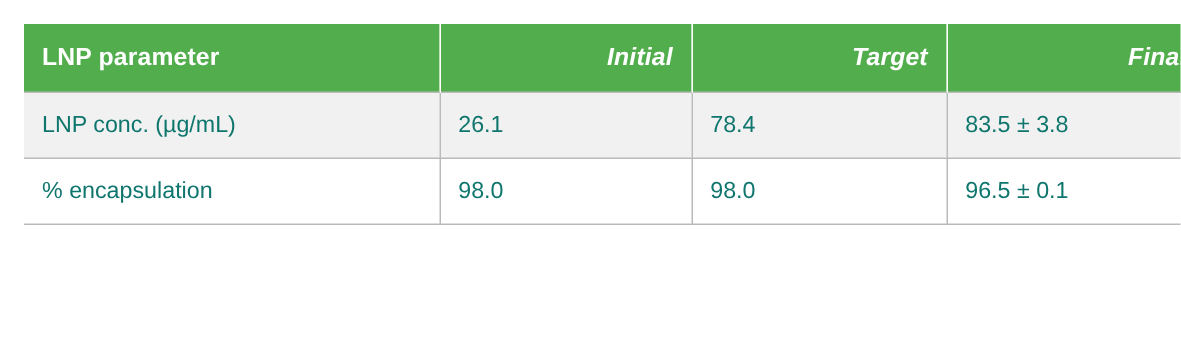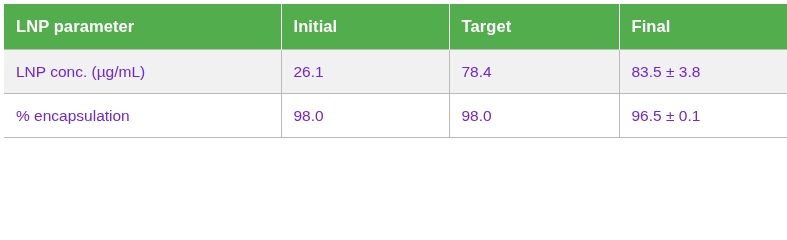--- a/index.html
+++ b/index.html
@@ -10,21 +10,21 @@
   body {
     width: 787px;
     height: 224px;
     overflow: hidden;
     font-family: "Liberation Sans", sans-serif;
     -webkit-font-smoothing: antialiased;
   }
   .table-wrap {
     width: 764px;
     box-sizing: border-box;
-    padding: 4px;
+    padding: 16px;
   }
   table.lnp-table {
     width: 787px;
     border-collapse: collapse;
     table-layout: fixed;
     font-size: 15.5px;
   }
   table.lnp-table col.c-param  { width: 277px; }
   table.lnp-table col.c-initial{ width: 168px; }
   table.lnp-table col.c-target { width: 170px; }
@@ -37,28 +37,28 @@
     font-size: 16.5px;
     height: 45px;
     line-height: 45px;
     padding: 0 12px;
     box-sizing: border-box;
     border-right: 1px solid #ffffff;
     letter-spacing: 0.1px;
   }
   thead th:last-child { border-right: none; }
   thead th.th-param  { text-align: left; }
-  thead th.th-num    { text-align: left; }
+  thead th.th-num    { text-align: right; font-style: italic; }
 
   tbody td {
     height: 43px;
     line-height: 43px;
     padding: 0 12px;
     box-sizing: border-box;
-    color: #6d28d9;
+    color: #0f766e;
     border-bottom: 1px solid #b9bbb9;
     border-right: 1px solid #b9bbb9;
     font-size: 15.5px;
     white-space: nowrap;
     overflow: hidden;
   }
   tbody td:last-child { border-right: none; }
   tbody td.td-param { text-align: left; }
   tbody td.td-num   { text-align: left; }
 

